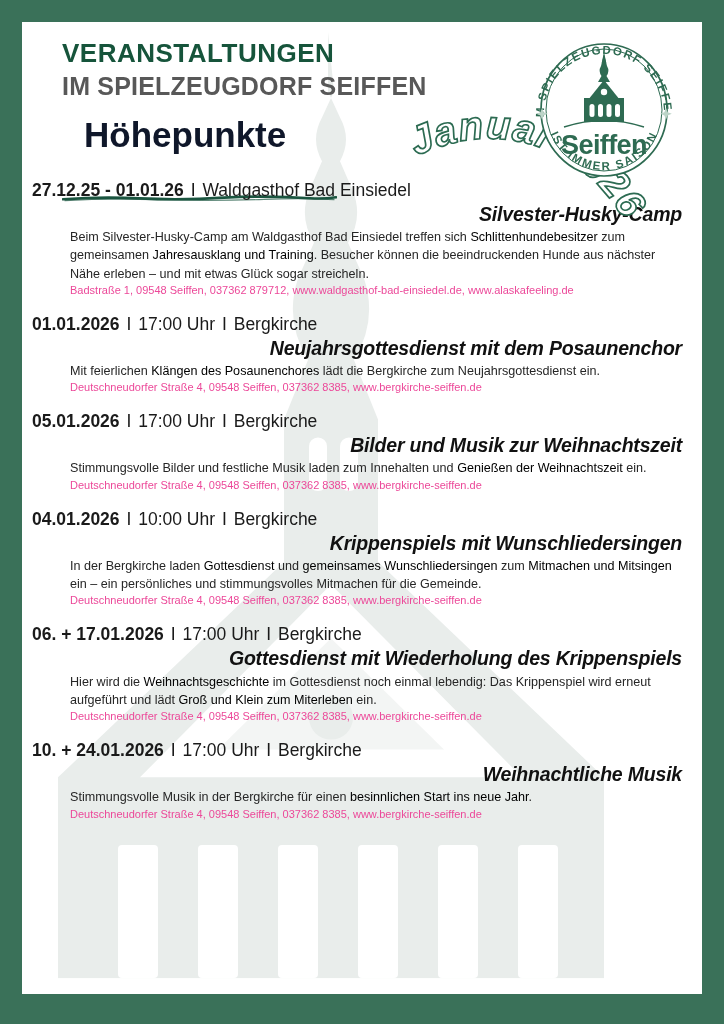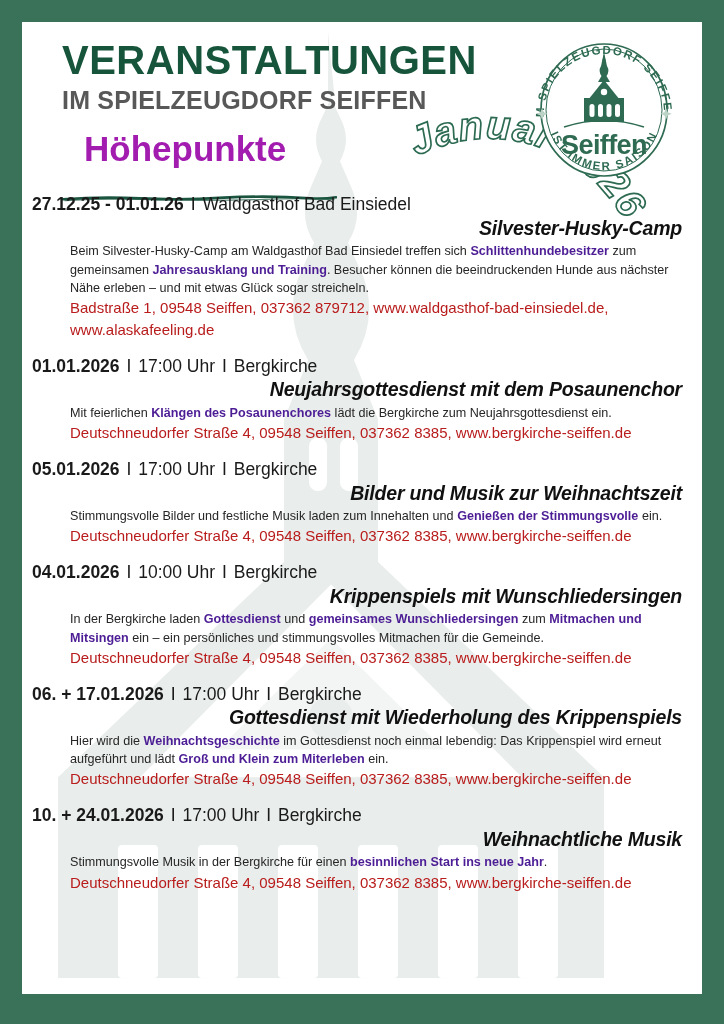--- a/index.html
+++ b/index.html
@@ -29,39 +29,39 @@
     left:0;top:0;
     width:100%;height:100%;
     pointer-events:none;
     z-index:0;
   }
   .watermark svg{display:block;width:100%;height:100%;}
 
   
   .header{position:relative;z-index:2;padding:18px 0 0 40px;}
   .t-veranstaltungen{
-    font-size:40px;
+    font-size:26px;
     font-weight:bold;
     letter-spacing:.5px;
     color:#16543b;
     line-height:1.02;
     margin:0;
   }
   .t-sub{
     font-size:25px;
     font-weight:bold;
     letter-spacing:.2px;
     color:#585858;
     line-height:1.05;
     margin:6px 0 0 0;
   }
   .t-hoehe{
     font-size:35px;
     font-weight:bold;
-    color:#a21caf;
+    color:#0f172a;
     margin:18px 0 0 22px;
     line-height:1;
   }
   .brushline{
     position:absolute;
     left:40px;top:172px;
     width:275px;height:7px;
     z-index:2;
   }
   .brushline svg{display:block;}
@@ -112,24 +112,24 @@
     letter-spacing:-.2px;
     text-align:right;
   }
   .ev-body{
     font-size:12.6px;
     color:#262626;
     line-height:1.45;
     margin:0 0 0 38px;
     max-width:612px;
   }
-  .ev-body b{font-weight:bold;color:#4c1d95;}
+  .ev-body b{font-weight:normal;color:#000000;}
   .ev-addr{
-    font-size:15px;
-    color:#b91c1c;
+    font-size:11px;
+    color:#ec4899;
     line-height:1.45;
     margin:0 0 0 38px;
   }
 
   .e1 .ev-title{margin-left:52px;}
   .e6 .ev-title{margin-left:72px;}
 </style>
 </head>
 <body>
 
@@ -265,21 +265,21 @@
 
       <div class="event e3">
         <div class="ev-head">
           <span class="d">05.01.2026</span>
           <span class="sep">I</span>
           <span class="v">17:00 Uhr</span>
           <span class="sep">I</span>
           <span class="v">Bergkirche</span>
         </div>
         <div class="ev-title">Bilder und Musik zur Weihnachtszeit</div>
-        <div class="ev-body"><span>Stimmungsvolle Bilder und festliche Musik laden zum Innehalten und </span><b>Genießen der Stimmungsvolle</b><span> ein.</span></div>
+        <div class="ev-body"><span>Stimmungsvolle Bilder und festliche Musik laden zum Innehalten und </span><b>Genießen der Weihnachtszeit</b><span> ein.</span></div>
         <div class="ev-addr">Deutschneudorfer Straße 4, 09548 Seiffen, 037362 8385, www.bergkirche-seiffen.de</div>
       </div>
 
       <div class="event e4">
         <div class="ev-head">
           <span class="d">04.01.2026</span>
           <span class="sep">I</span>
           <span class="v">10:00 Uhr</span>
           <span class="sep">I</span>
           <span class="v">Bergkirche</span>

